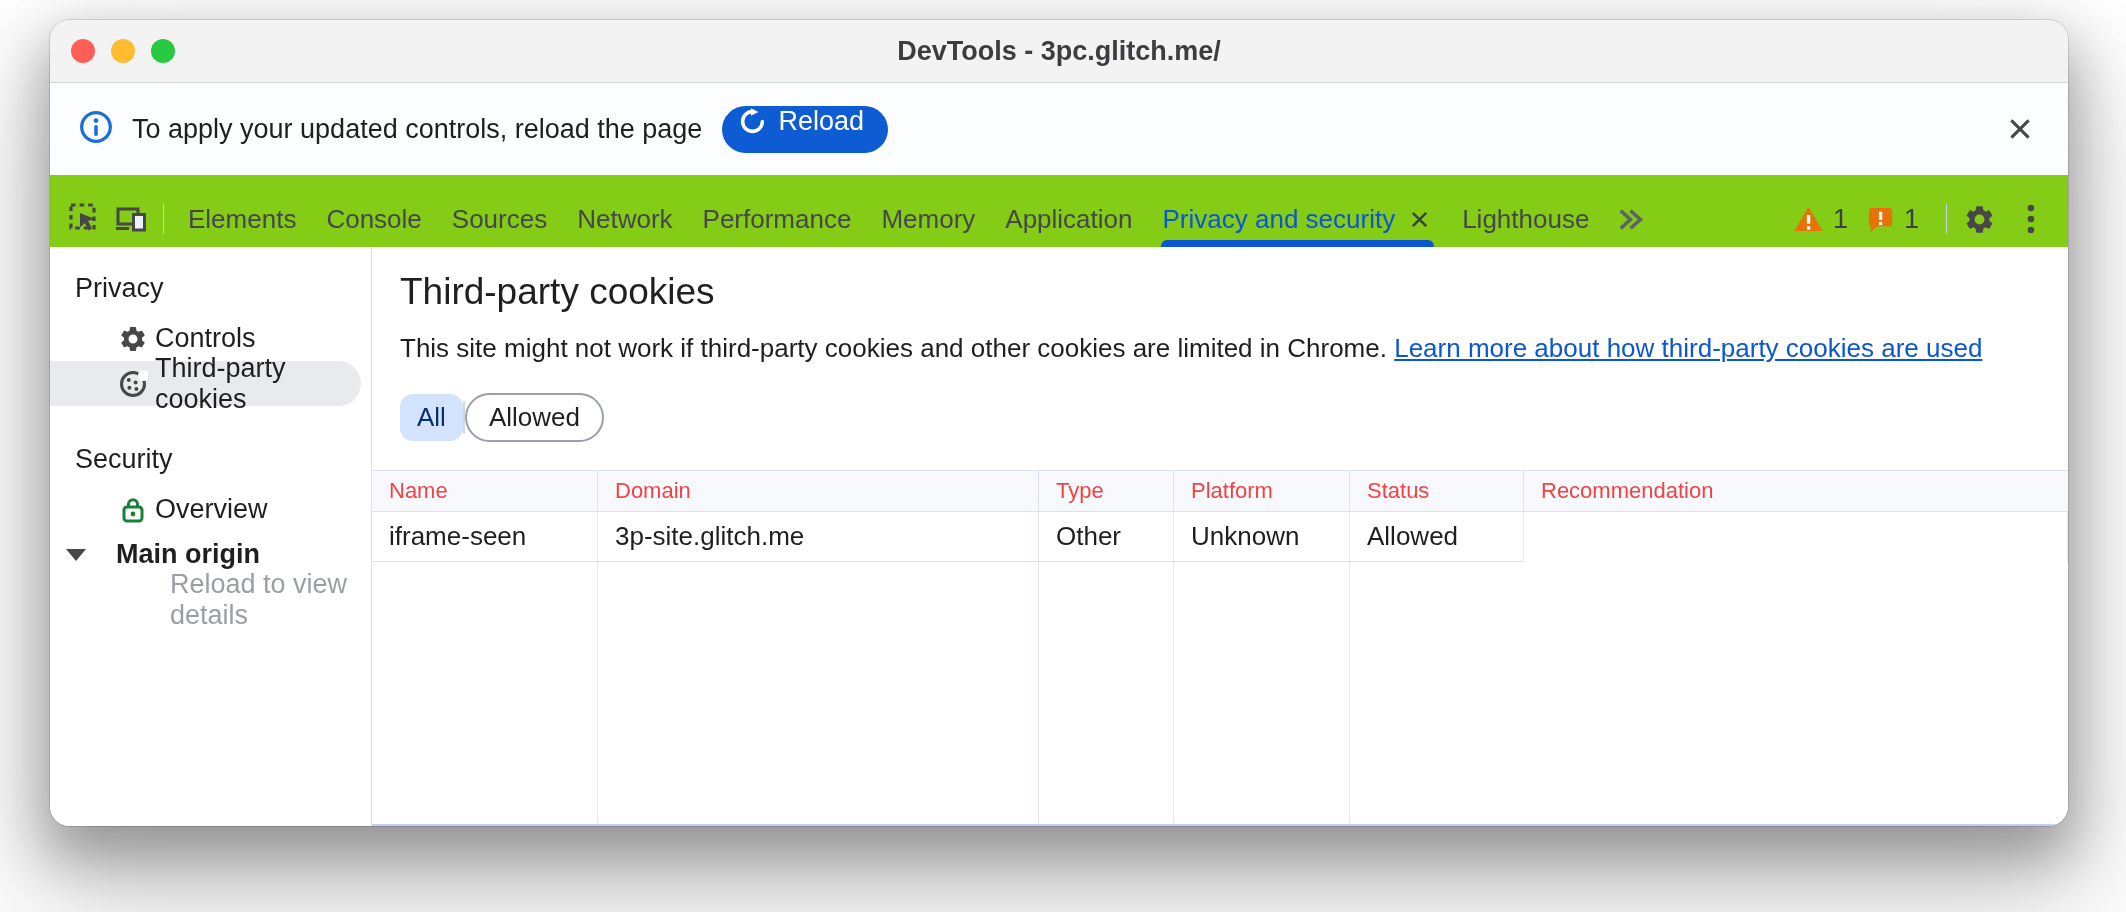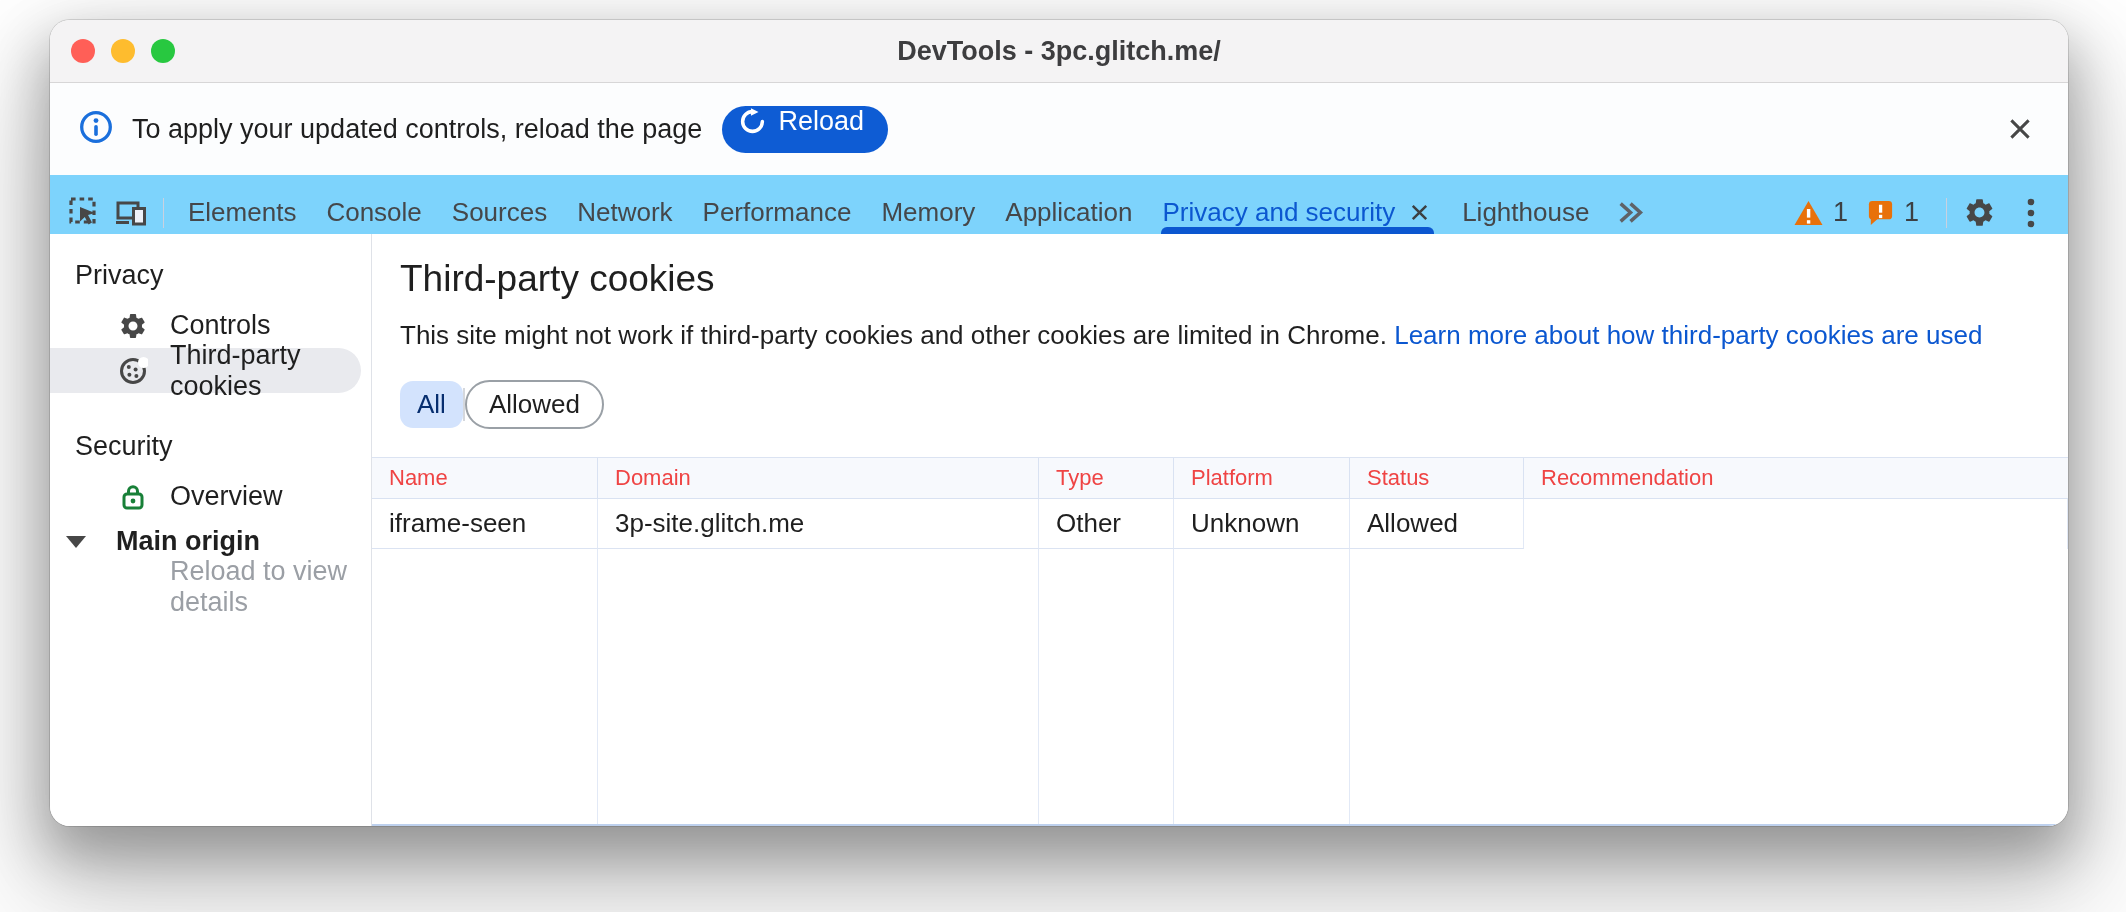--- a/index.html
+++ b/index.html
@@ -25,52 +25,52 @@
   .win-title{ position:absolute; left:0; right:0; text-align:center; font-size:27px; font-weight:700; color:#3d3d3f; }
   
   .infobar{ height:92px; flex:0 0 auto; background:#fcfdfe; display:flex; align-items:center; padding:0 28px; }
   .infobar .icn{ flex:0 0 auto; }
   .ib-msg{ font-size:27px; margin-left:18px; white-space:nowrap; }
   .reload-btn{ margin-left:20px; display:flex; align-items:center; gap:12px; height:47px; padding:0 24px 16px 17px;
     background:#0e5cd4; color:#fff; border:none; border-radius:24px; font-size:27px; font-weight:500;
     font-family:"Liberation Sans",sans-serif; cursor:pointer; }
   .ib-close{ margin-left:auto; width:40px; height:40px; display:flex; align-items:center; justify-content:center; cursor:pointer; }
   
-  .tabbar{ height:59px; flex:0 0 auto; background:#7dd3fc; display:flex; align-items:stretch; padding:16px 14px 0 12px; }
+  .tabbar{ height:72px; flex:0 0 auto; background:#84cc16; display:flex; align-items:stretch; padding:16px 14px 0 12px; }
   .tbtn{ width:46px; display:flex; align-items:center; justify-content:center; flex:0 0 auto; cursor:pointer; }
   .vsep{ width:1px; height:30px; background:#c9d1e0; align-self:center; margin:0 9px; flex:0 0 auto; }
   .tab{ padding:0 15px; display:flex; align-items:center; font-size:26px; color:#45474a; position:relative;
     white-space:nowrap; flex:0 0 auto; cursor:pointer; }
   .tab.active{ color:#0b57d0; font-weight:500; }
   .tab.active::after{ content:""; position:absolute; left:13px; right:13px; bottom:0; height:7px;
     background:#0b57d0; border-radius:6px 6px 0 0; }
   .tab .tclose{ margin-left:12px; display:flex; align-items:center; }
   .chev{ display:flex; align-items:center; padding:0 10px; cursor:pointer; }
   .right-cluster{ margin-left:auto; display:flex; align-items:center; flex:0 0 auto; }
   .badge{ display:flex; align-items:center; gap:9px; margin-right:18px; cursor:pointer; }
   .badge .cnt{ font-size:27px; color:#3c4043; }
   .kebab{ margin-left:6px; }
   
   .content{ flex:1; display:flex; min-height:0; background:#fff; }
   .sidebar{ width:322px; flex:0 0 auto; border-right:1px solid #dfe2e8; padding-top:16px; }
   .sec-title{ font-size:27px; font-weight:500; color:#1f1f1f; padding:10px 0 12px 25px; }
-  .side-item{ height:45px; display:flex; align-items:center; gap:22px; padding-left:68px; font-size:27px; cursor:pointer; }
+  .side-item{ height:45px; display:flex; align-items:center; gap:7px; padding-left:68px; font-size:27px; cursor:pointer; }
   .side-item.selected{ background:#e9eaee; border-radius:0 23px 23px 0; margin-right:10px; }
   .side-item .icn{ flex:0 0 auto; display:flex; }
   .sec-gap{ height:28px; }
   .origin-item{ padding-left:16px; gap:30px;font-weight:bold; }
   .caret-down{ width:0; height:0; border-left:10px solid transparent; border-right:10px solid transparent;
     border-top:12px solid #474747; }
   .side-note{ height:45px; display:flex; align-items:center; padding-left:120px; font-size:27px; color:#9b9fa5; }
   
   .main{ flex:1; display:flex; flex-direction:column; min-width:0; }
   .main-pad{ padding:16px 30px 0 28px; }
   .main-title{ font-size:37px; font-weight:500; margin:8px 0 18px; color:#1f1f1f; }
   .desc{ font-size:26px; line-height:34px; margin:0; white-space:nowrap; }
-  .desc a{ color:#0b57d0; cursor:pointer; }
+  .desc a{ color:#0b57d0; text-decoration:underline; cursor:pointer; }
   .chips{ display:flex; align-items:center; margin-top:28px; }
   .chip{ font-size:26px; cursor:pointer; white-space:nowrap; }
   .chip.sel{ background:#d3e3fd; color:#072e6f; font-weight:500; padding:8px 17px; border-radius:13px; }
   .chip.unsel{ background:#fff; color:#1f1f1f; border:2px solid #9aa0a6; padding:7px 22px; border-radius:25px; }
   .chip-div{ width:2px; height:33px; background:#d5d8dd; }
   
   .ptable{ margin-top:28px; flex:1; min-height:0; display:grid;
     grid-template-columns:226px 441px 135px 176px 174px 1fr;
     grid-template-rows:41px 50px 1fr;
     border-top:1px solid #dbe3f2; border-bottom:2px solid #bed1ee; }

